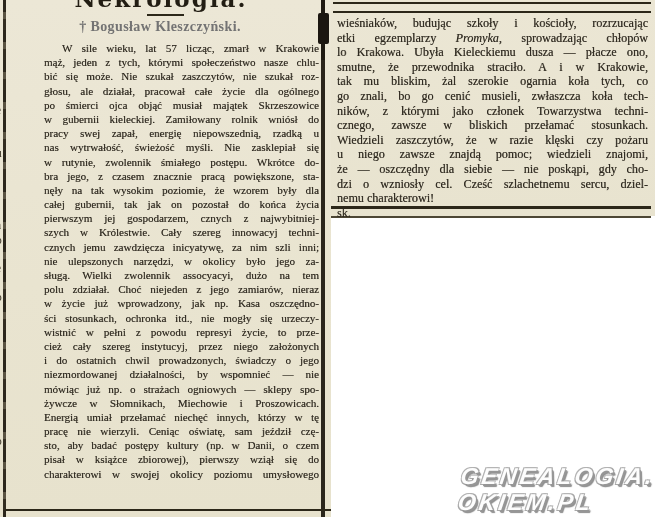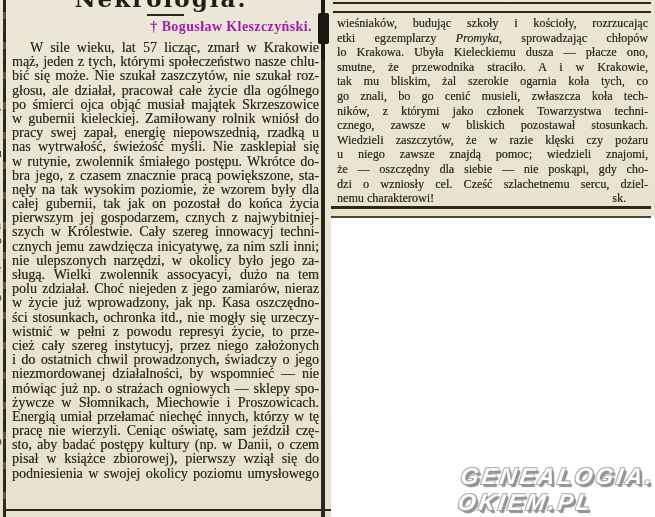--- a/index.html
+++ b/index.html
@@ -49,47 +49,49 @@
   }
   
   .masthead-title{
     position:absolute;left:8px;top:-15px;width:306px;
     text-align:center;
     font-family:"DejaVu Serif", serif;
     font-weight:bold;font-size:23px;letter-spacing:2px;color:#221d13;
   }
   .obit-heading{
     position:absolute;left:8px;top:19px;width:304px;
-    text-align:right;font-weight:bold;font-size:14px;color:#a21caf;
+    text-align:center;font-weight:bold;font-size:14px;color:#737373;
     letter-spacing:0.4px;
   }
   
   .left-lines{
     position:absolute;left:12px;top:41px;width:307px;color:#2e2920;
   }
   .left-lines .tline{
-    height:14.2px;line-height:14.2px;font-size:14px;
+    height:14.2px;line-height:14.2px;font-size:11px;
     text-align:justify;text-align-last:justify;
     overflow:hidden;white-space:nowrap;
     text-shadow:0.3px 0 0 rgba(40,34,24,.55);
+    margin-left:32px;
   }
   .left-lines .tline:first-child{padding-left:18px;}
   .right-lines{
     position:absolute;left:337px;top:16px;width:311px;color:#2e2920;
   }
   .right-lines .rline{
     height:14.6px;line-height:14.6px;font-size:12.1px;
     text-align:justify;text-align-last:justify;
     overflow:hidden;white-space:nowrap;
     text-shadow:0.3px 0 0 rgba(40,34,24,.55);
   }
   .signature-row{
     height:14.6px;line-height:14.6px;font-size:12.1px;
     display:flex;justify-content:space-between;
     text-shadow:0.3px 0 0 rgba(40,34,24,.55);
+    flex-direction:column;
   }
   .signature{margin-right:22px;}
   
   .frag{
     position:absolute;left:-4px;width:10px;
     font-size:11.5px;color:#3c3527;line-height:12px;
   }
   
   .watermark{
     position:absolute;right:2px;bottom:2px;
@@ -150,33 +152,33 @@
     <div class="tline">wistnić w pełni z powodu represyi życie, to prze-</div>
     <div class="tline">cież cały szereg instytucyj, przez niego założonych</div>
     <div class="tline">i do ostatnich chwil prowadzonych, świadczy o jego</div>
     <div class="tline">niezmordowanej działalności, by wspomnieć — nie</div>
     <div class="tline">mówiąc już np. o strażach ogniowych — sklepy spo-</div>
     <div class="tline">żywcze w Słomnikach, Miechowie i Proszowicach.</div>
     <div class="tline">Energią umiał przełamać niechęć innych, którzy w tę</div>
     <div class="tline">pracę nie wierzyli. Ceniąc oświatę, sam jeździł czę-</div>
     <div class="tline">sto, aby badać postępy kultury (np. w Danii, o czem</div>
     <div class="tline">pisał w książce zbiorowej), pierwszy wziął się do</div>
-    <div class="tline">podniesienia w swojej okolicy poziomu umysłowego</div>
+    <div class="tline">charakterowi w swojej okolicy poziomu umysłowego</div>
   </div>
 
 <div class="right-lines">
   <div>
       <div class="rline">wieśniaków, budując szkoły i kościoły, rozrzucając</div>
       <div class="rline">etki egzemplarzy <i>Promyka</i>, sprowadzając chłopów</div>
       <div class="rline">lo Krakowa. Ubyła Kieleckiemu dusza — płacze ono,</div>
       <div class="rline">smutne, że przewodnika straciło. A i w Krakowie,</div>
       <div class="rline">tak mu bliskim, żal szerokie ogarnia koła tych, co</div>
       <div class="rline">go znali, bo go cenić musieli, zwłaszcza koła tech-</div>
       <div class="rline">ników, z którymi jako członek Towarzystwa techni-</div>
-      <div class="rline">cznego, zawsze w bliskich pozostawał stosunkach.</div>
+      <div class="rline">cznego, zawsze w bliskich przełamać stosunkach.</div>
       <div class="rline">Wiedzieli zaszczytów, że w razie klęski czy pożaru</div>
       <div class="rline">u niego zawsze znajdą pomoc; wiedzieli znajomi,</div>
       <div class="rline">że — oszczędny dla siebie — nie poskąpi, gdy cho-</div>
       <div class="rline">dzi o wzniosły cel. Cześć szlachetnemu sercu, dziel-</div>
     </div>
   <div class="signature-row">
     <span>nemu charakterowi!</span>
     <span class="signature">sk.</span>
   </div>
 </div>

